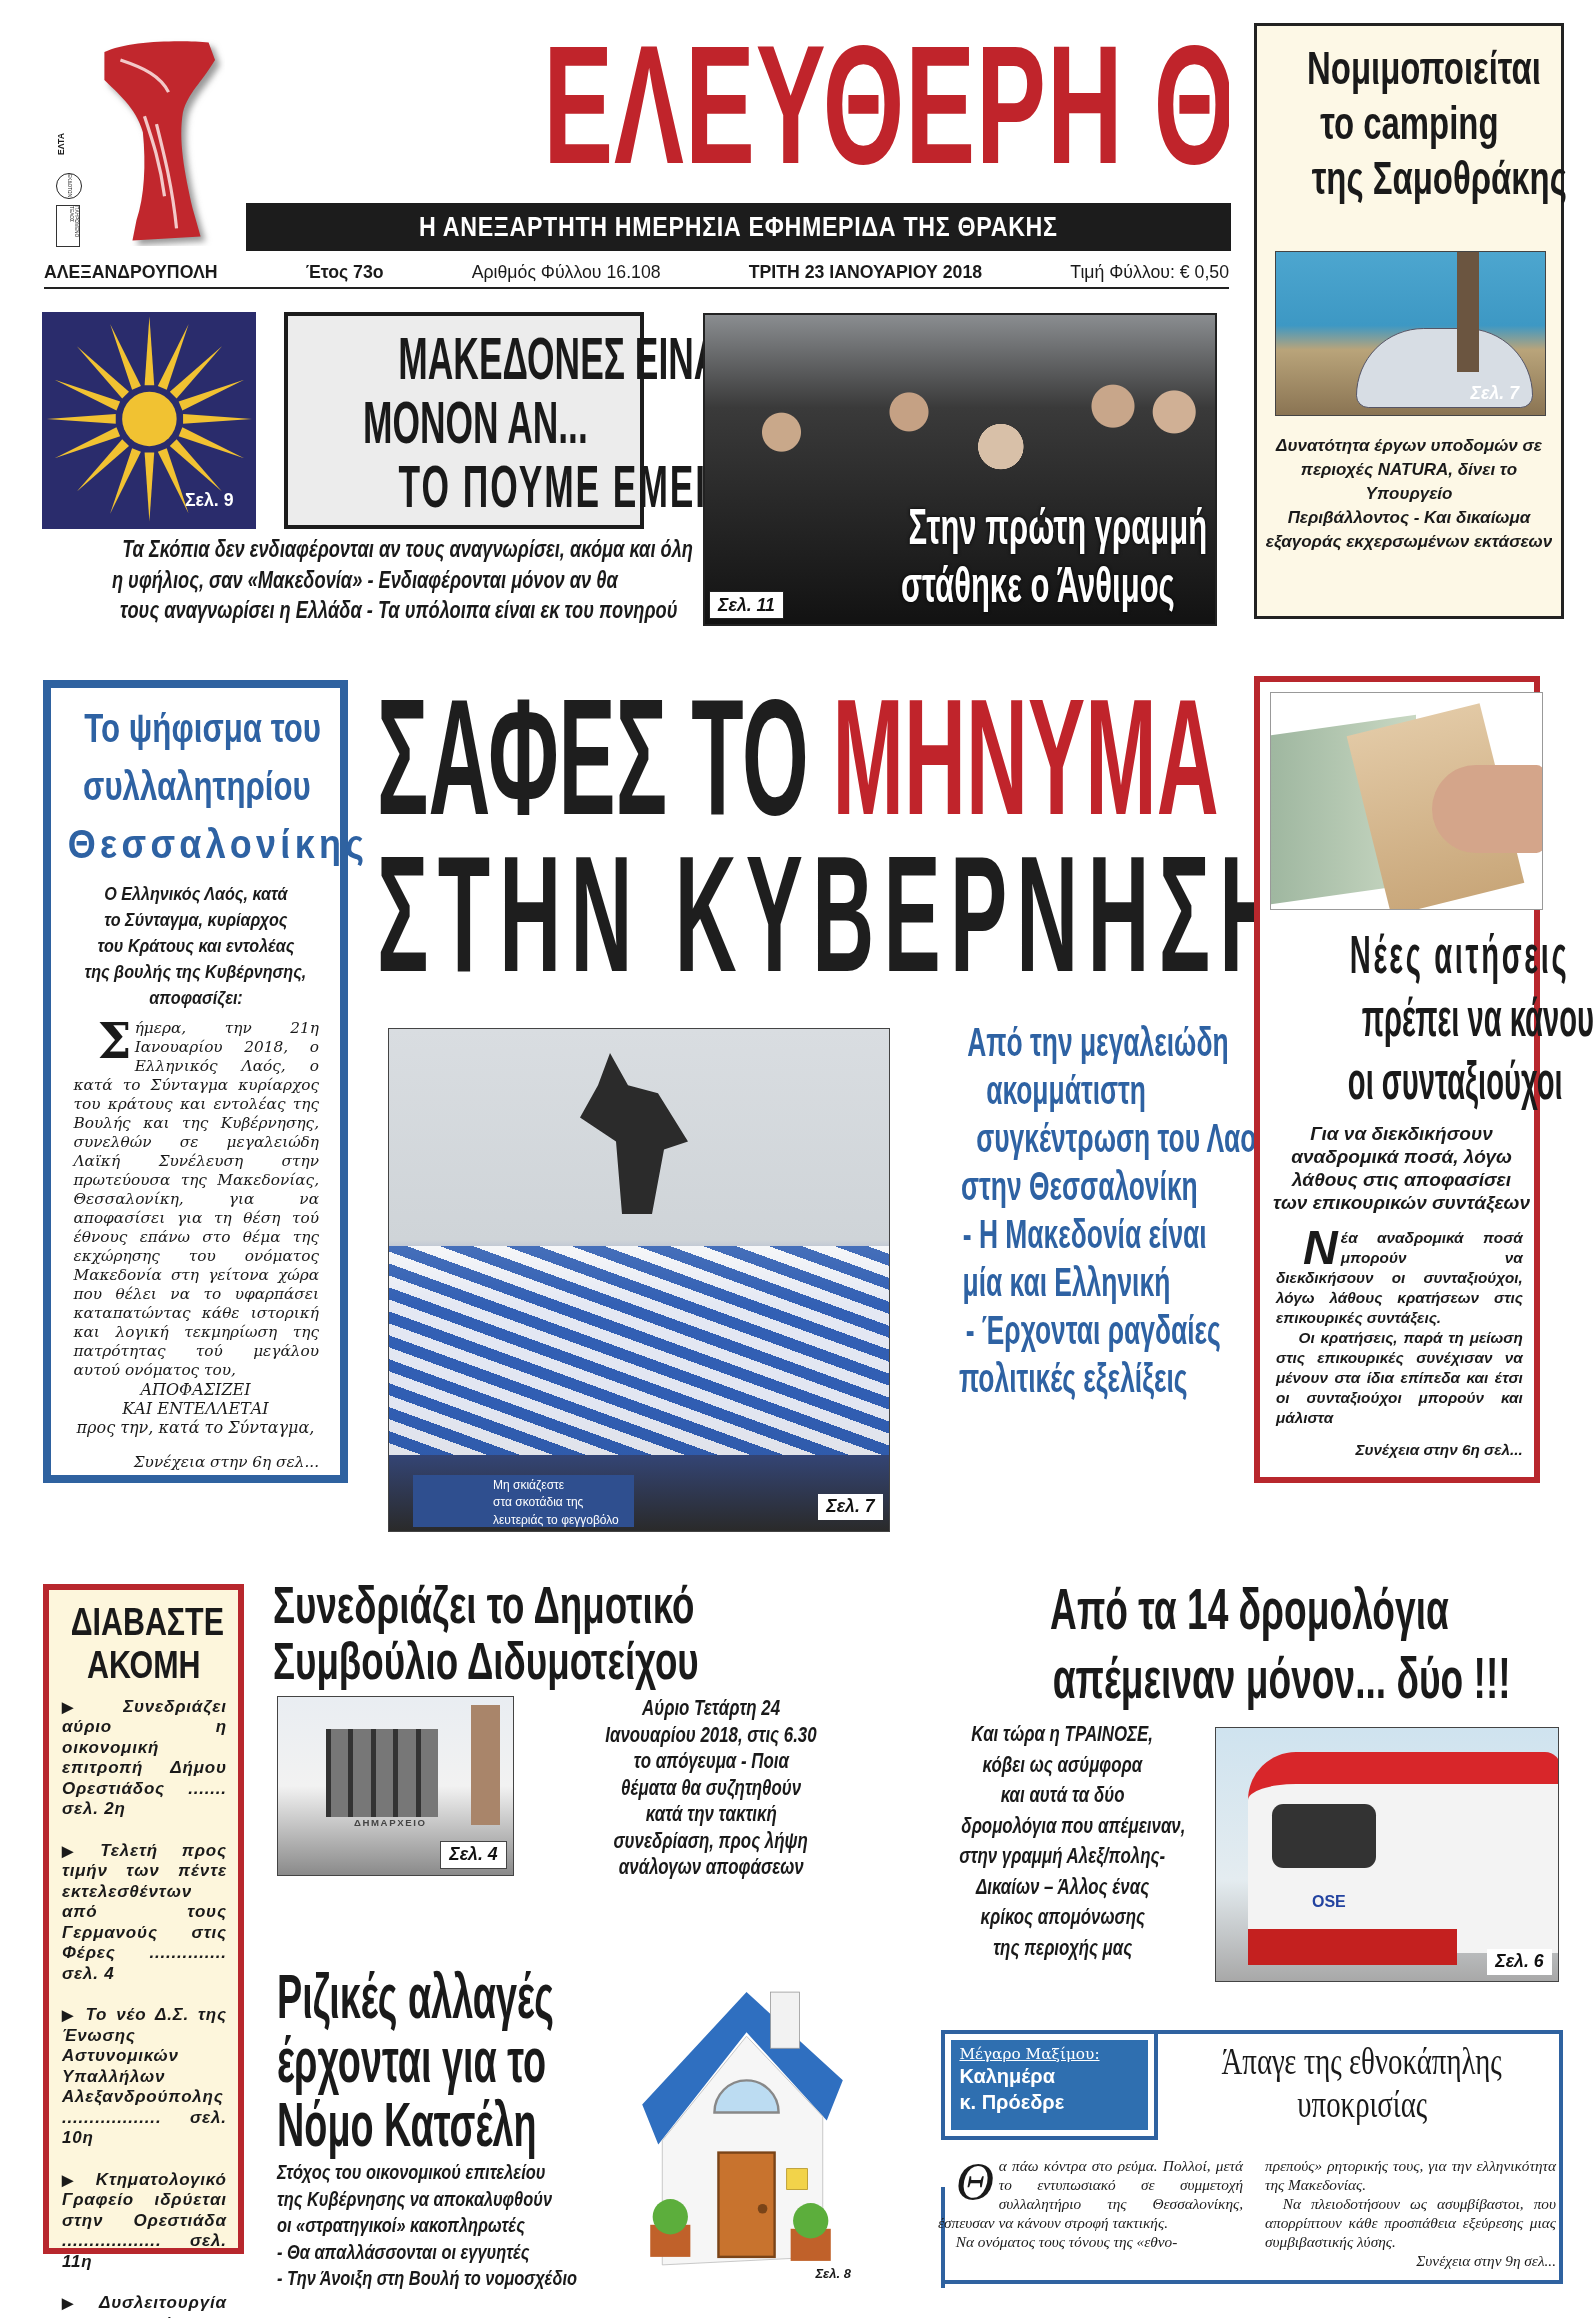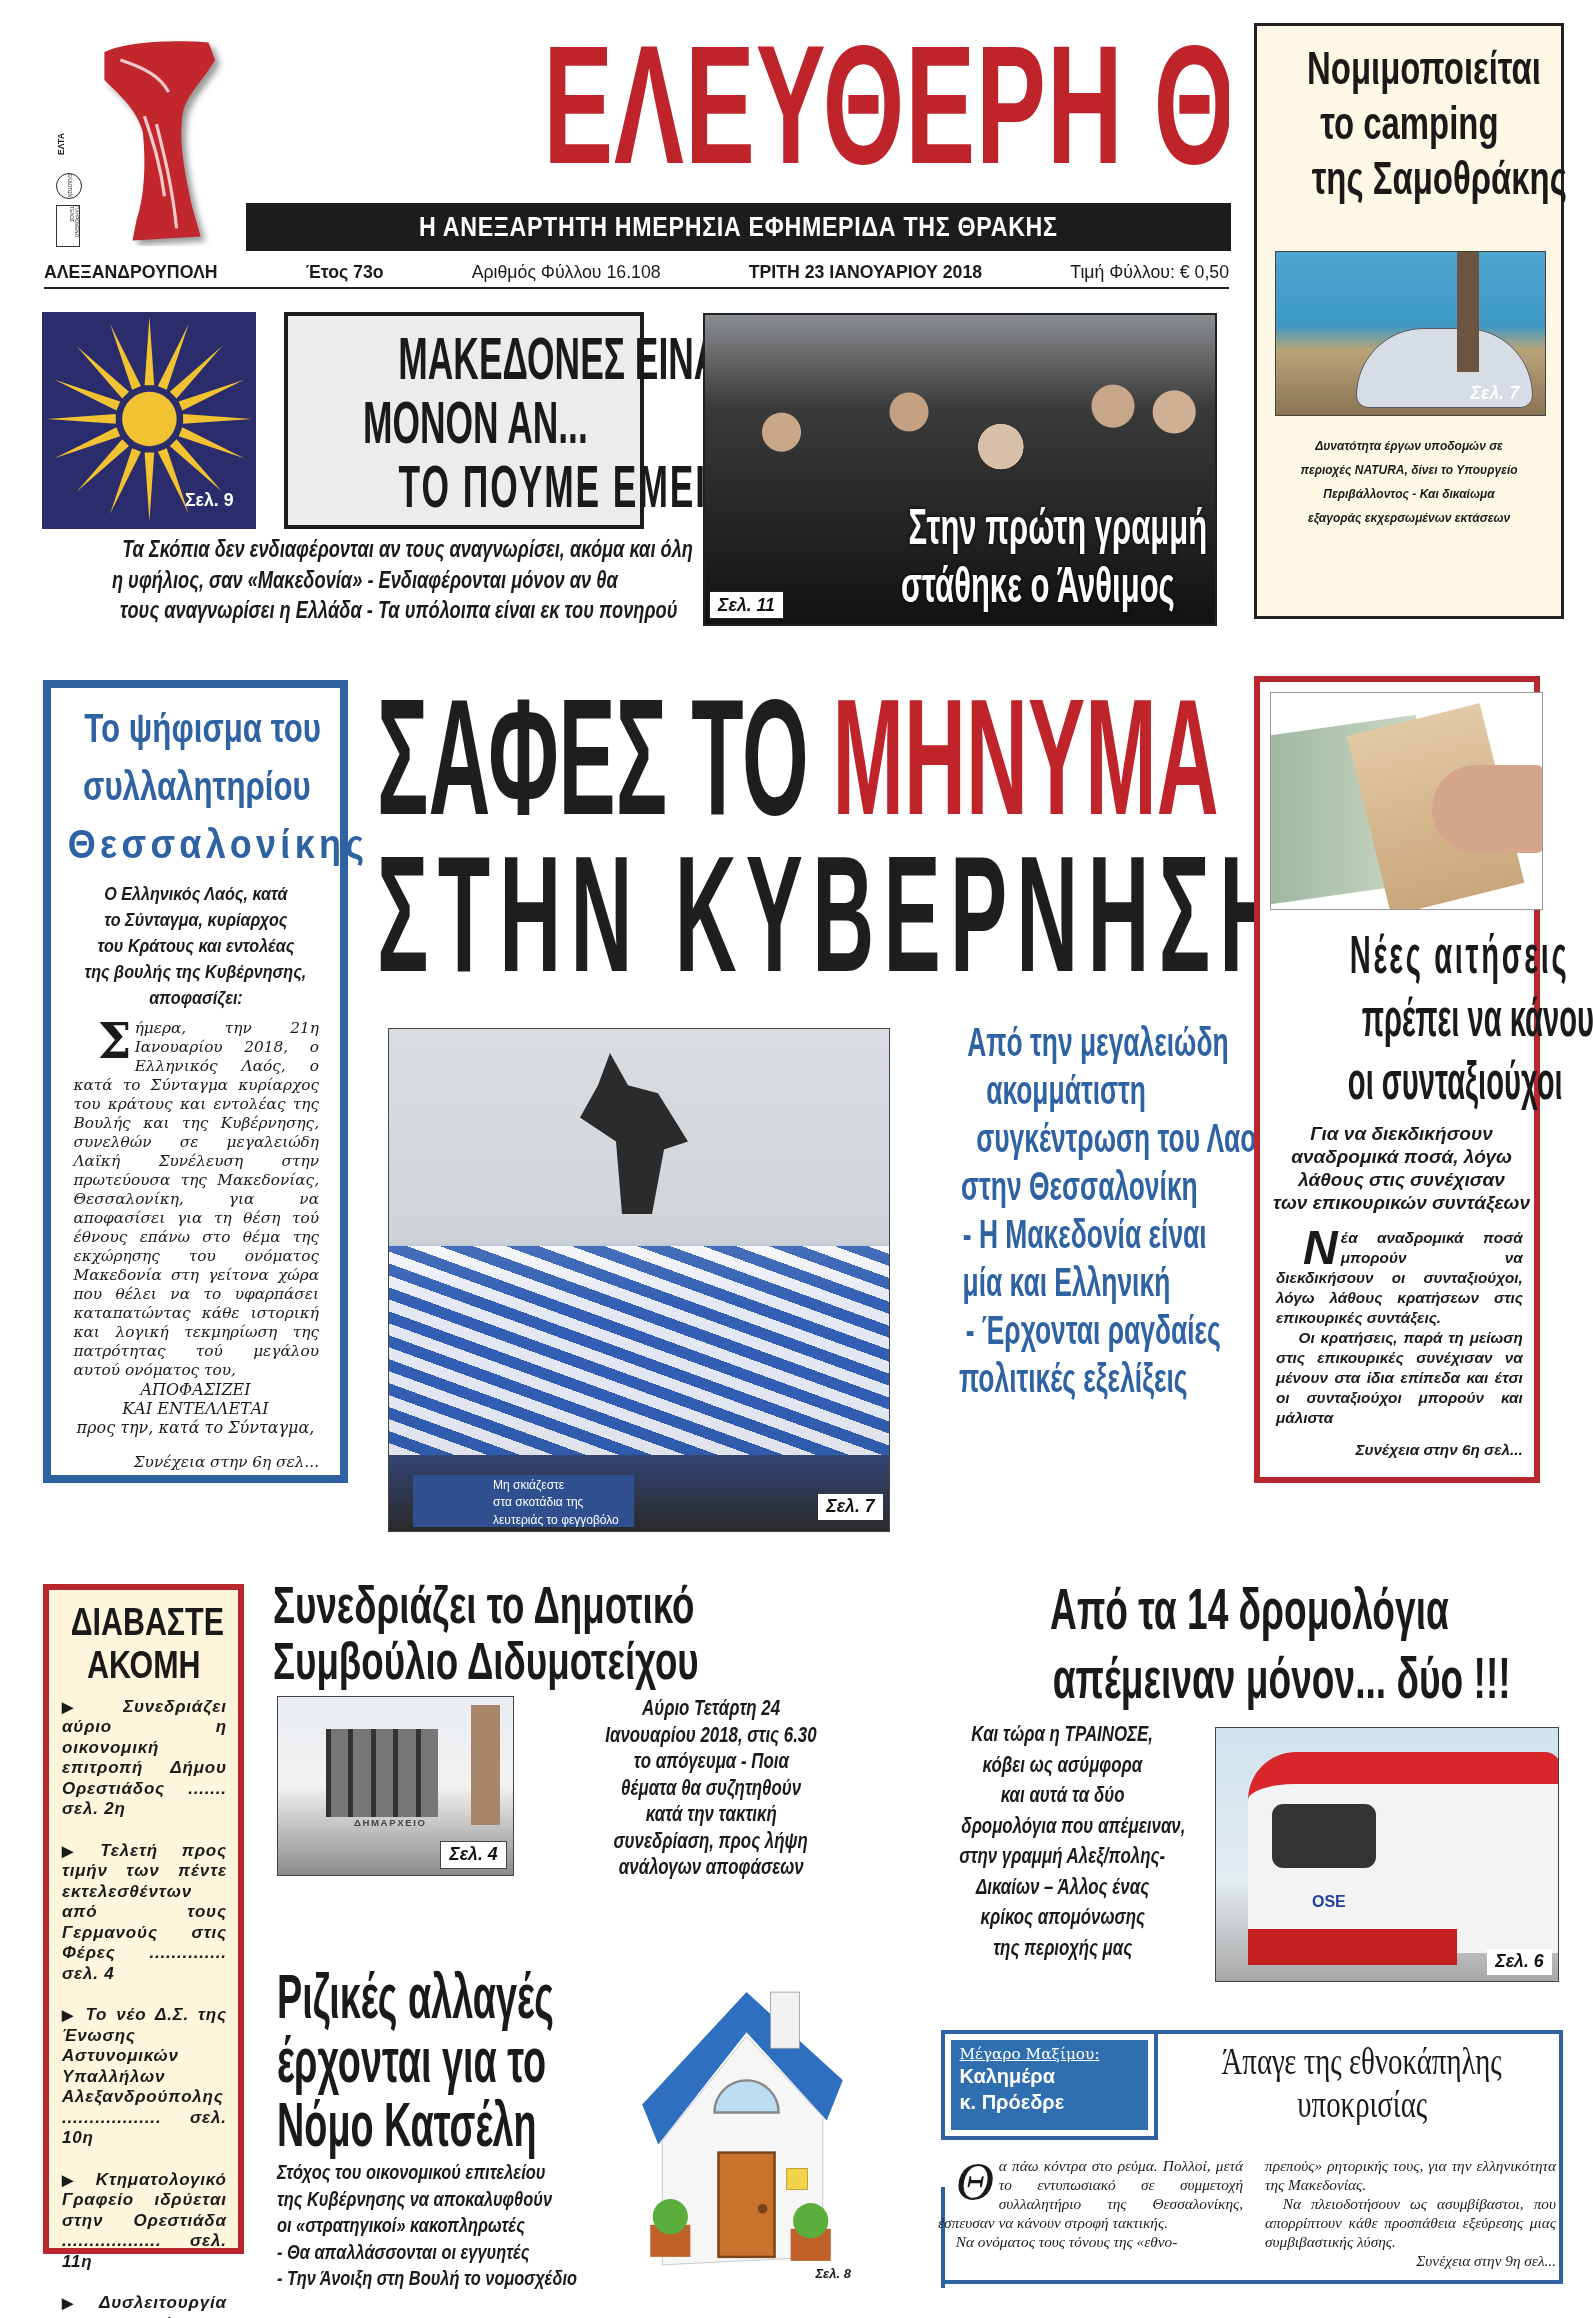--- a/index.html
+++ b/index.html
@@ -68,21 +68,21 @@
   <div class="center" style="margin-top:14.5px;font-weight:700;font-size:47px;line-height:55px;">
     <div><span class="squash" style="transform:scaleX(0.7);">Νομιμοποιείται</span></div>
     <div><span class="squash" style="transform:scaleX(0.7);">το camping</span></div>
     <div><span class="squash" style="transform:scaleX(0.7);">της Σαμοθράκης</span></div>
   </div>
   <div class="photo" style="left:17.7px;top:225px;width:271px;height:165px;background:linear-gradient(180deg,#4da6cf 0%,#3d98c4 45%,#b9a47a 60%,#8a7453 100%);">
     <div style="position:absolute;left:80px;top:76px;width:177px;height:80px;background:#d7dde4;border-radius:88px 88px 16px 16px;border:1.6px solid #556;"></div>
     <div style="position:absolute;left:181px;top:0;width:22.5px;height:120px;background:#6b5540;"></div>
     <div class="sel-tag" style="right:17.7px;bottom:8px;background:transparent;color:#fff;">Σελ. 7</div>
   </div>
-  <div class="center it" style="position:absolute;left:8px;right:8px;top:408px;font-weight:700;font-size:12px;line-height:24px;">
+  <div class="center it" style="position:absolute;left:8px;right:8px;top:408px;font-weight:700;font-size:17px;line-height:24px;">
     <div>Δυνατότητα έργων υποδομών σε</div>
     <div>περιοχές NATURA, δίνει το Υπουργείο</div>
     <div>Περιβάλλοντος - Και δικαίωμα</div>
     <div>εξαγοράς εκχερσωμένων εκτάσεων</div>
   </div>
 </div>
 
 <div class="abs" style="left:42px;top:312px;width:214px;height:217px;background:#2a2c6c;">
   <svg width="214" height="217" viewBox="0 0 267 270">
     <g transform="translate(134,133)" fill="#f1c232">
@@ -190,21 +190,21 @@
     <div style="position:absolute;left:161px;top:72px;width:112px;height:88px;background:#d4a58a;border-radius:48px 8px 8px 48px;"></div>
   </div>
   <div class="center" style="position:absolute;left:0;right:0;top:241px;font-weight:700;font-size:53px;line-height:63px;">
     <div><span class="squash" style="transform:scaleX(0.55);letter-spacing:4.8px;">Νέες αιτήσεις</span></div>
     <div><span class="squash" style="transform:scaleX(0.55);">πρέπει να κάνουν</span></div>
     <div><span class="squash" style="transform:scaleX(0.55);">οι συνταξιούχοι</span></div>
   </div>
   <div class="center it" style="position:absolute;left:0;right:0;top:440px;font-weight:700;font-size:19px;line-height:23px;padding-left:9px;">
     <div>Για να διεκδικήσουν</div>
     <div>αναδρομικά ποσά, λόγω</div>
-    <div>λάθους στις συνέχισαν</div>
+    <div>λάθους στις αποφασίσει</div>
     <div>των επικουρικών συντάξεων</div>
   </div>
   <div class="it" style="position:absolute;left:16px;right:11.2px;top:546px;font-weight:700;font-size:15.3px;line-height:20px;text-align:justify;">
     <span style="float:left;font-size:48px;line-height:39px;margin:0 3.2px 0 27px;">Ν</span><span>έα αναδρομικά ποσά μπορούν να διεκδικήσουν οι συνταξιούχοι, λόγω λάθους κρατήσεων στις επικουρικές συντάξεις.</span>
     <div style="text-indent:22.5px;">Οι κρατήσεις, παρά τη μείωση στις επικουρικές συνέχισαν να μένουν στα ίδια επίπεδα και έτσι οι συνταξιούχοι μπορούν και μάλιστα</div>
   </div>
   <div class="it" style="position:absolute;right:11.2px;top:759px;font-weight:700;font-size:15.3px;">Συνέχεια στην 6η σελ...</div>
 </div>
 
 <div id="readmore-box" class="abs">

